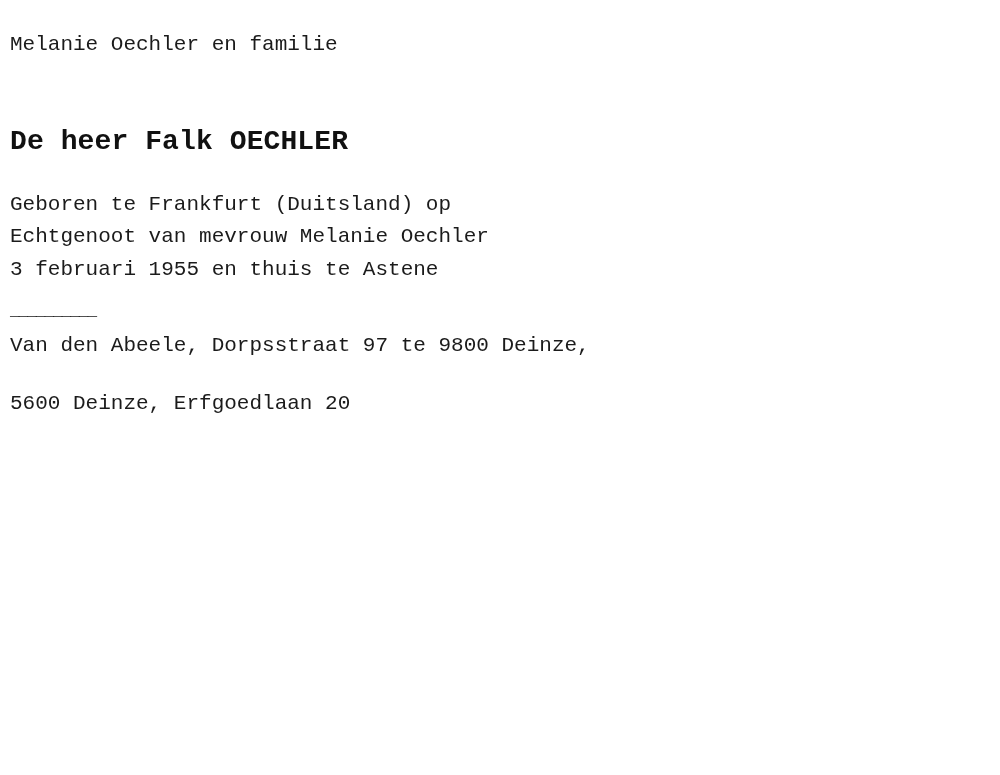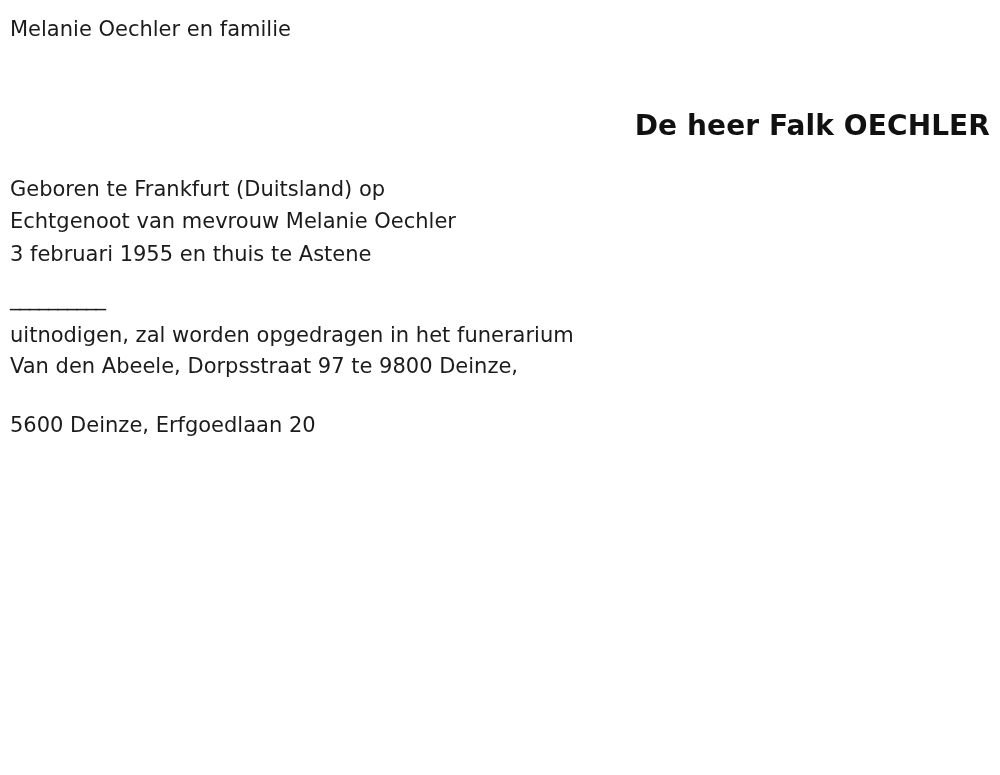--- a/index.html
+++ b/index.html
@@ -8,43 +8,43 @@
     background: #ffffff;
   }
   body {
     width: 1000px;
     height: 775px;
     font-family: "DejaVu Sans", sans-serif;
     color: #1a1a1a;
     overflow: hidden;
   }
   .notice {
-    padding: 14px 10px 0 10px;
+    padding: 30px 10px 0 10px;
     box-sizing: border-box;
+    font-family: Liberation Mono, monospace;
   }
   .line {
     font-size: 21px;
     line-height: 1.45;
     color: #1b1b1b;
     white-space: pre-wrap;
   }
   .gap-lg { height: 36px; }
   .gap-md { height: 28px; }
   .gap-sm { height: 16px; }
   .gap-xs { height: 8px; }
   .name {
     font-size: 28px;
     font-weight: bold;
     letter-spacing: 0.1px;
     color: #111111;
     line-height: 1.3;
-    text-align: right;
   }
   .rule {
-    font-size: 21px;
+    font-size: 16px;
     line-height: 1.2;
     letter-spacing: -1px;
     color: #1b1b1b;
   }
   .block-tight .line {
     line-height: 1.55;
   }
   .ceremony .line {
     line-height: 1.48;
   }
@@ -74,21 +74,20 @@
     <div class="line">3 februari 1955 en thuis te Astene</div>
   </div>
 
   <div class="gap-sm"></div>
 
   <div class="rule">__________</div>
 
   <div class="gap-xs"></div>
 
   <div class="ceremony">
-    <div class="line">uitnodigen, zal worden opgedragen in het funerarium</div>
     <div class="line">Van den Abeele, Dorpsstraat 97 te 9800 Deinze,</div>
   </div>
 
   <div class="gap-md"></div>
 
   <div class="line">5600 Deinze, Erfgoedlaan 20</div>
 
 </div>
 
 </body></html>

